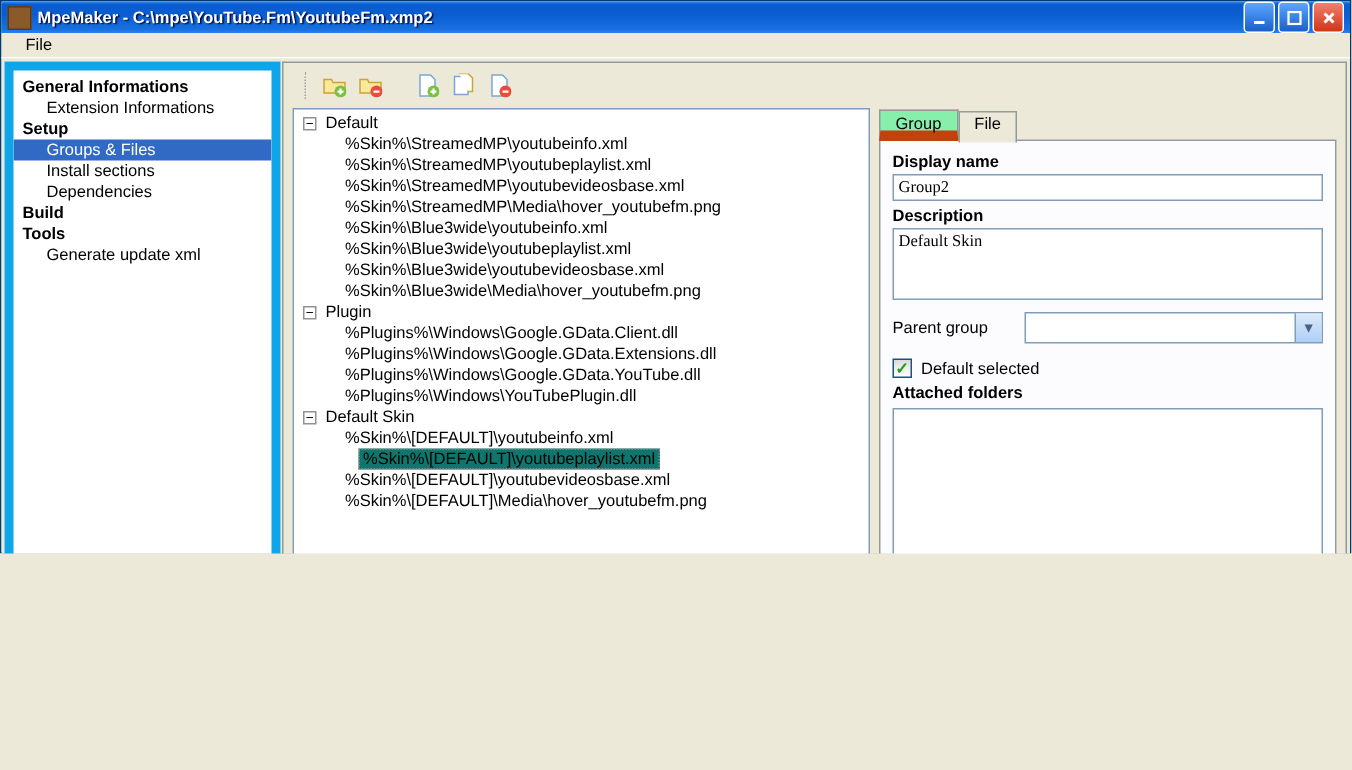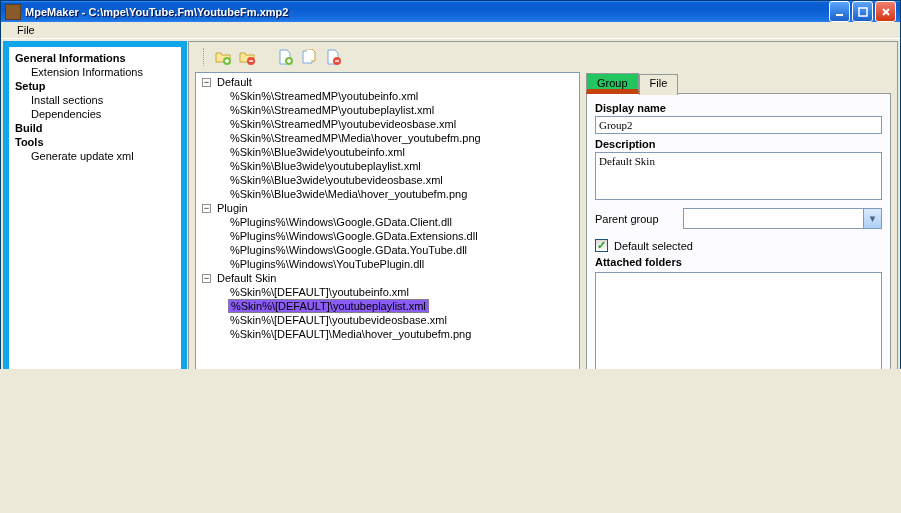--- a/index.html
+++ b/index.html
@@ -22,25 +22,25 @@
 .main { flex: 1; background: #ece9d8; border: 1px solid #919b9c; margin: 1px 1px 1px 0; display: flex; flex-direction: column; }
 .toolbar { height: 30px; display: flex; align-items: center; gap: 4px; padding: 4px 12px; }
 .tb-sep { width: 4px; height: 18px; border-left: 1px dotted #a0a0a0; margin: 0 2px; }
 .tb-btn { width: 20px; height: 20px; display: flex; align-items: center; justify-content: center; }
 .tb-btn svg { width: 16px; height: 16px; }
 .content { flex: 1; display: flex; gap: 6px; padding: 0 6px 6px 6px; }
 .treewrap { flex: 1; background: #fff; border: 1px solid #7f9db9; overflow: auto; padding: 2px; }
 .treerow { display: flex; align-items: center; height: 14px; white-space: nowrap; }
 .treerow .exp { width: 9px; height: 9px; border: 1px solid #919191; font-size: 9px; line-height: 7px; text-align: center; margin-right: 4px; color: #000; background:#fff;}
 .treerow .label { padding: 0 2px; }
-.treerow .label.sel { background: #8b5cf6; border: 1px dotted #888; }
+.treerow .label.sel { background: #0f766e; border: 1px dotted #888; margin-left: 11px; }
 .rightpanel { width: 305px; display: flex; flex-direction: column; }
 .tabs { display: flex; height: 21px; position: relative; }
 .tab { padding: 3px 10px; border: 1px solid #919b9c; border-bottom: none; background: #ece9d8; margin-right: 0px; position: relative; top: 1px; }
-.tab.active { background: #22c55e; border-bottom: 5px solid #c2410c; z-index: 2; }
+.tab.active { background: #86efac; border-bottom: 7px solid #c2410c; z-index: 2; }
 .tab:not(.active) { top: 2px; padding-top: 2px; }
 .tabpage { flex: 1; border: 1px solid #919b9c; background: #fcfcfe; padding: 6px 8px; display: flex; flex-direction: column; gap: 2px; }
 .tabpage label { display: block; margin-top: 2px; font-weight: bold; }
 .txt { width: 100%; border: 1px solid #7f9db9; background: #fff; padding: 2px 3px; font-family: Tahoma; font-size: 11px; }
 textarea.txt { height: 48px; resize: none; }
 .row { display: flex; align-items: center; gap: 24px; margin-top: 6px; }
 .combo { flex: 1; height: 21px; border: 1px solid #7f9db9; background: #fff; display: flex; }
 .combo .dd { width: 18px; background: linear-gradient(to bottom,#dbeafb,#aecff7); border-left:1px solid #7f9db9; display:flex; align-items:center; justify-content:center; color:#4d6185; margin-left:auto;}
 .chk { display: flex; align-items: center; gap: 6px; margin-top: 8px; }
 .chk .box { width: 13px; height: 13px; border: 1px solid #1c5180; background: linear-gradient(to bottom,#dcdcd7,#fff); display:flex; align-items:center; justify-content:center; color:#21a121; font-size:11px; font-weight:bold;}
@@ -75,20 +75,21 @@
 
   <div class="menubar">
     <div class="item">File</div>
   </div>
 
   <div class="clientarea">
     <div class="sidebar">
       <div class="side-head">General Informations</div>
       <div class="side-item">Extension Informations</div>
       <div class="side-head">Setup</div>
+      <div class="side-item sel">Groups &amp; Files</div>
       <div class="side-item">Install sections</div>
       <div class="side-item">Dependencies</div>
       <div class="side-head">Build</div>
       <div class="side-head">Tools</div>
       <div class="side-item">Generate update xml</div>
     </div>
 
     <div class="main">
       <div class="toolbar">
         <div class="tb-sep"></div>

